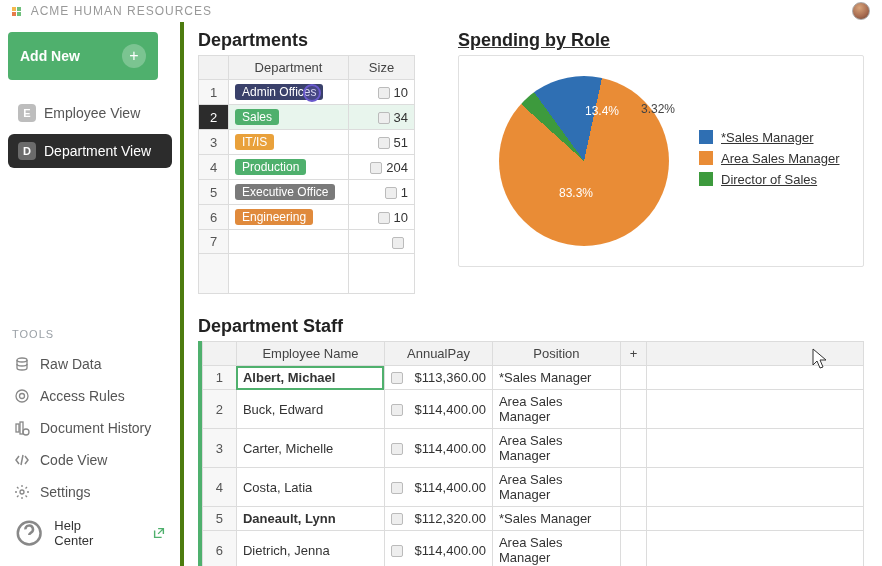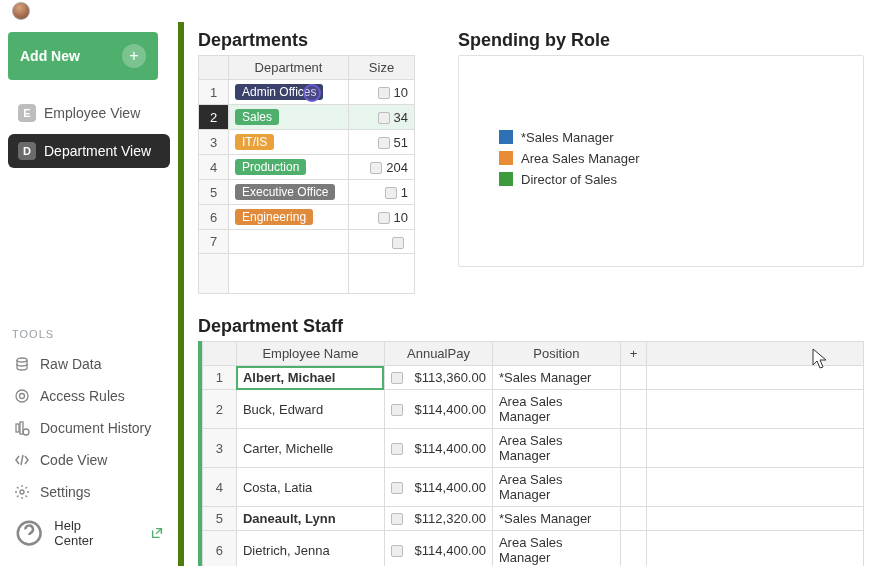--- a/index.html
+++ b/index.html
@@ -39,21 +39,21 @@
 .avatar {
   width: 18px; height: 18px;
   border-radius: 50%;
   background: radial-gradient(circle at 40% 30%, #d9a47a 0%, #a56a4f 60%, #6b4030 100%);
   border: 1px solid #aaa;
 }
 .layout { display:flex; height: 544px; }
 .sidebar {
   width: 184px;
   padding: 10px 8px;
-  border-right: 6px solid #4d7c0f;
+  border-right: 4px solid #4d7c0f;
   display: flex;
   flex-direction: column;
 }
 .add-btn {
   background: #4fb06d;
   color:#fff;
   border:none;
   border-radius:4px;
   padding: 12px 12px;
   font-size:14px;
@@ -99,21 +99,21 @@
 }
 .tool-item svg, .tool-item .icon { width:16px; height:16px; flex-shrink:0; }
 .help-row { display:flex; align-items:center; justify-content:space-between; padding:8px 6px; margin-top:2px;}
 .ext-icon { color:#4fb06d; }
 
 .main { flex:1; padding: 8px 18px 0 14px; overflow:hidden; }
 .row1 { display:flex; gap:16px; align-items:flex-start; }
 .section-title { font-size:18px; font-weight:700; margin-bottom:4px; color:#222; }
 .card { }
 .dept-card { width: 244px; }
-.chart-card { flex:1; }
+.chart-card { flex:1;text-decoration:underline; }
 
 .grid {
   border-collapse: collapse;
   font-size:13px;
   background:#fff;
 }
 .grid th, .grid td {
   border: 1px solid #dcdcdc;
   padding: 4px 6px;
   text-align: left;
@@ -172,20 +172,29 @@
 .mouse-cursor {
   position:absolute;
   left: 812px; top: 348px;
   pointer-events:none;
 }
 </style>
 </head>
 <body>
 
 <div class="topbar">
+  <span>
+    <span class="logo-dots">
+        <span></span>
+        <span></span>
+        <span></span>
+        <span></span>
+      </span>
+    <span>ACME HUMAN RESOURCES</span>
+  </span>
   <span class="avatar"></span>
 </div>
 
 <div class="layout">
   <div class="sidebar">
     <button class="add-btn">
       <span>Add New</span>
       <span class="add-plus">+</span>
     </button>
 
@@ -306,20 +315,25 @@
                 <td></td>
                 <td></td>
               </tr>
             </tbody>
         </table>
       </div>
 
       <div class="card chart-card">
         <div class="section-title">Spending by Role</div>
         <div class="chart-wrap">
+          <div class="pie" id="pie" style="background: conic-gradient(from -36deg, rgb(47, 111, 179) 0%, rgb(47, 111, 179) 13.4%, rgb(233, 140, 54) 13.4%, rgb(233, 140, 54) 96.7%, rgb(61, 154, 61) 96.7%, rgb(61, 154, 61) 100.02%);">
+              <div class="pie-label" style="left: 86px; top: 28px;">13.4%</div>
+              <div class="pie-label" style="left: 60px; top: 110px;">83.3%</div>
+              <div class="pie-label" style="left: 142px; top: 26px; color: rgb(68, 68, 68);">3.32%</div>
+            </div>
           <div class="legend" id="legend">
               <div class="legend-item">
                 <span class="legend-sw" style="background: rgb(47, 111, 179);"></span>
                 <span>*Sales Manager</span>
               </div>
               <div class="legend-item">
                 <span class="legend-sw" style="background: rgb(233, 140, 54);"></span>
                 <span>Area Sales Manager</span>
               </div>
               <div class="legend-item">

